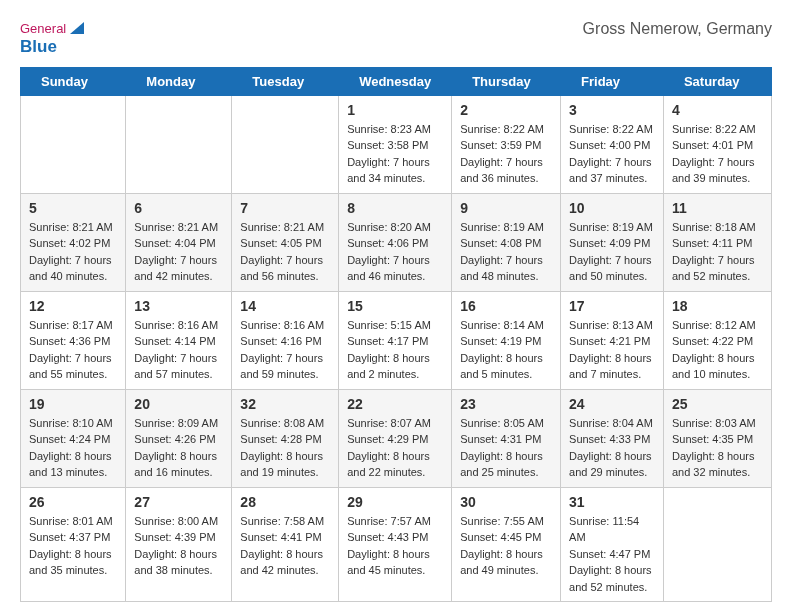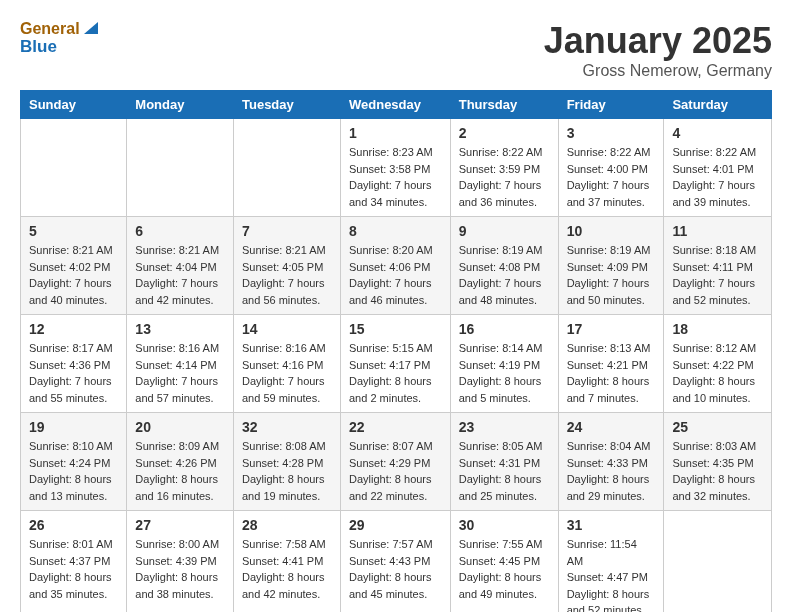--- a/index.html
+++ b/index.html
@@ -35,21 +35,21 @@
     }
     .calendar-table {
       width: 100%;
       border-collapse: collapse;
       border: 1px solid #ccc;
     }
     .calendar-table th {
       background-color: #1a6eb5;
       color: white;
       text-align: left;
-      padding: 6px 8px;
+      padding: 6px 20px;
       font-size: 13px;
       border: 1px solid #1a6eb5;
     }
     .calendar-table td {
       vertical-align: top;
       padding: 6px 8px;
       border: 1px solid #ccc;
       font-size: 11px;
       color: #333;
       height: 90px;
@@ -73,30 +73,29 @@
       background-color: #fff;
     }
   </style>
 </head>
 <body>
 
 <div class="header-section">
   <div class="logo">
   <div style="display:flex;flex-direction:column;line-height:1.1;">
     <div style="display:flex;align-items:center;gap:2px;">
-      <span style="font-size:16px;font-weight:bold;color:#a16207;">General</span>
+      <span style="font-size:13px;font-weight:normal;color:#be185d;">General</span>
       <svg width="18" height="18" viewBox="0 0 18 18">
         <polygon points="2,14 16,14 16,2" fill="#1a6eb5"></polygon>
       </svg>
     </div>
     <span style="font-size:17px;font-weight:bold;color:#1a6eb5;">Blue</span>
   </div>
 </div>
   <div class="title-section">
-    <div class="month-title">January 2025</div>
     <div class="location-title">Gross Nemerow, Germany</div>
   </div>
 </div>
 
 <table class="calendar-table">
   <thead>
     <tr>
       <th>Sunday</th>
       <th>Monday</th>
       <th>Tuesday</th>

